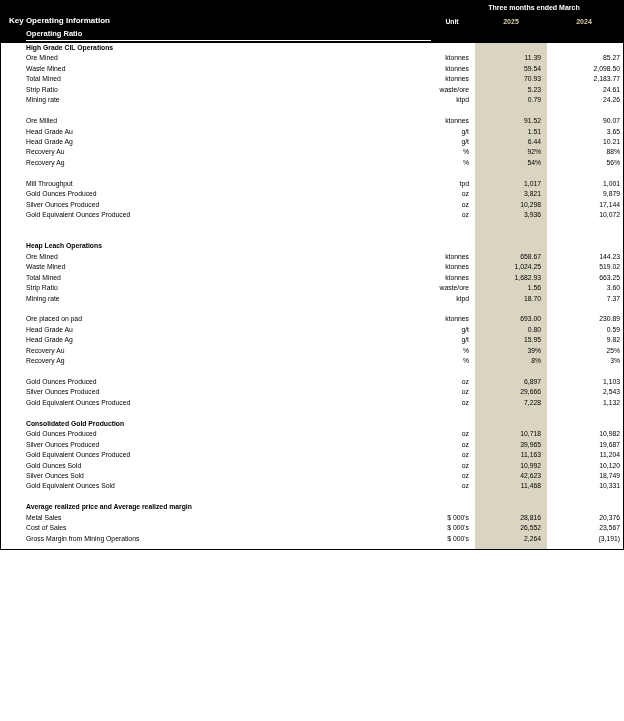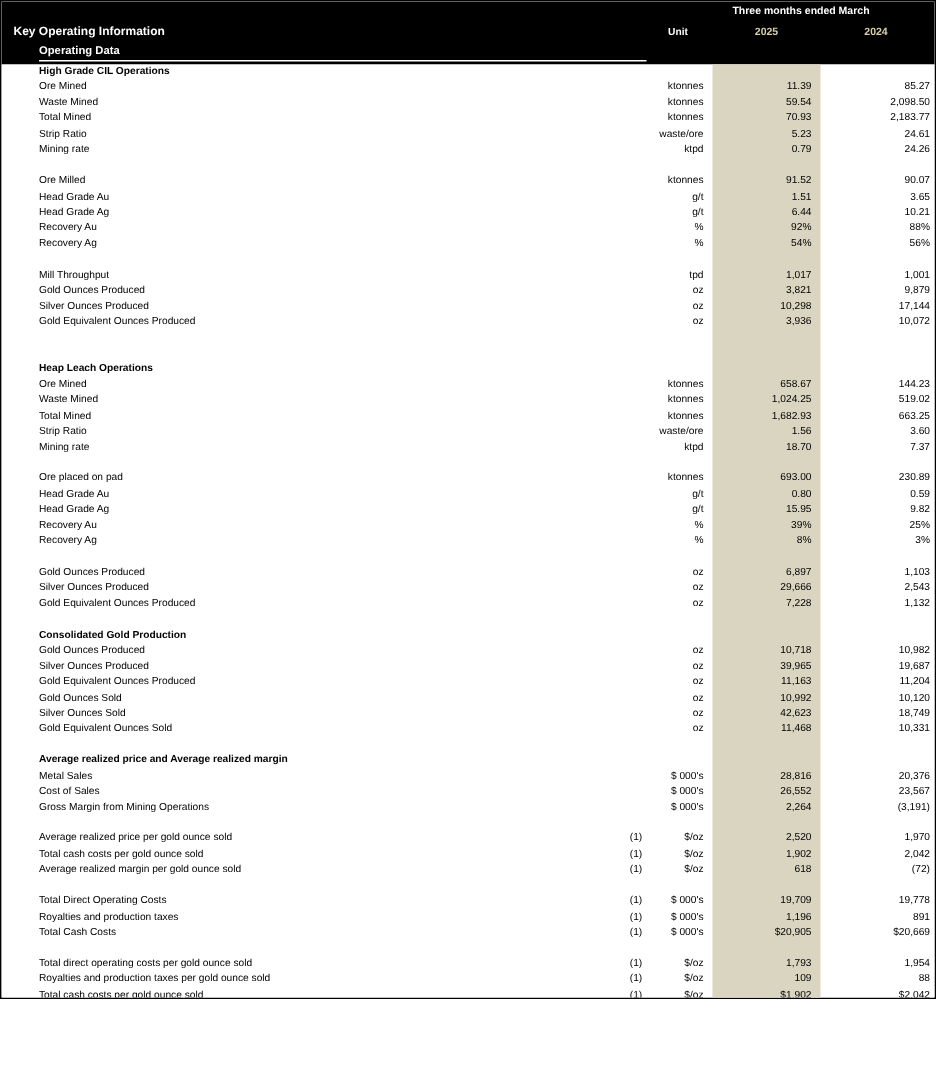--- a/index.html
+++ b/index.html
@@ -6,21 +6,21 @@
     --header-bg:#000000;
     --header-text:#ffffff;
     --year-label:#d8d0a8;
     --shade:#d9d5c0;
   }
   *{margin:0;padding:0;box-sizing:border-box;}
   html,body{background:#ffffff;}
   body{font-family:"Liberation Sans", sans-serif;}
   .sheet{
     position:relative;
-    width:624px;height:666px;
+    width:624px;height:550px;
     background:#ffffff;
     border:1px solid #000000;
     overflow:hidden;
   }
   
   .band{
     position:absolute;left:0;top:0;width:100%;height:42px;
     background:var(--header-bg);
   }
   .band .period{
@@ -87,21 +87,21 @@
 <body>
 
 <div class="sheet">
 
   <div class="band">
     <div class="period">Three months ended March</div>
     <div class="title">Key Operating Information</div>
     <div class="unit-h">Unit</div>
     <div class="y2025">2025</div>
     <div class="y2024">2024</div>
-    <div class="subtitle">Operating Data</div>
+    <div class="subtitle">Operating Ratio</div>
     <div class="subtitle-rule"></div>
   </div>
 
   <div class="body">
     <div class="shade-strip"></div>
     <div class="rows" id="rows">
         <div class="row section">
           <div class="label">High Grade CIL Operations</div>
           <div class="fn"></div>
           <div class="unit"></div>

